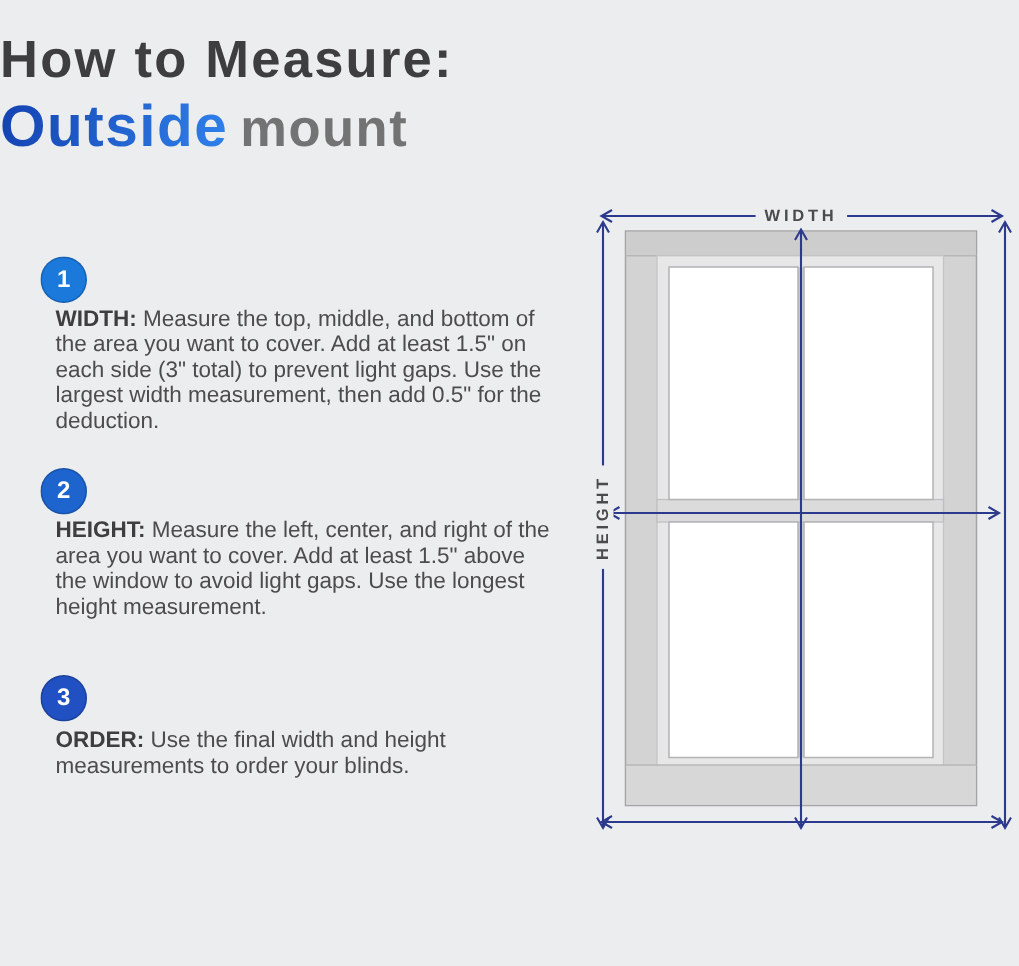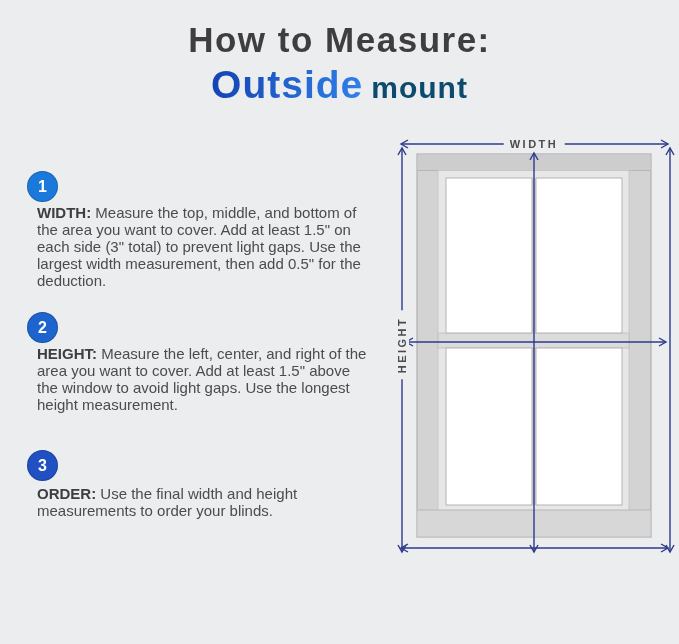--- a/index.html
+++ b/index.html
@@ -8,37 +8,37 @@
     background:#ecedee;
   }
   .page {
     position:relative;
     width:679px; height:644px;
     background:#ecedee;
     overflow:hidden;
   }
 
   
-  .title { position:absolute; top:20px; left:0; width:100%; text-align:center; }
+  .title { position:absolute; top:20px; left:0; width:100%; }
   .title-line1 {
     font-size:35px; font-weight:700; letter-spacing:1.5px;
     color:#3e3e41; line-height:40px;
   }
   .title-line2 { line-height:46px; margin-top:2px; }
   .title-highlight {
     font-size:39px; font-weight:800; letter-spacing:1px;
     color:#1a5cd0;
     background:linear-gradient(100deg,#1545b4 5%,#2e7ee8 95%);
     -webkit-background-clip:text; background-clip:text;
     -webkit-text-fill-color:transparent; color:transparent;
     vertical-align:baseline;
   }
   .title-suffix {
-    font-size:30px; font-weight:700; letter-spacing:1px;
-    color:#0c4a6e; margin-left:8px;
+    font-size:35px; font-weight:700; letter-spacing:1px;
+    color:#737373; margin-left:8px;
   }
 
   
   .step-badge {
     position:absolute; left:27px; width:31px; height:31px;
     border-radius:50%; color:#ffffff;
     font-size:16px; font-weight:700;
     display:flex; align-items:center; justify-content:center;
     border:1px solid rgba(0,0,0,0.18);
     box-sizing:border-box;

